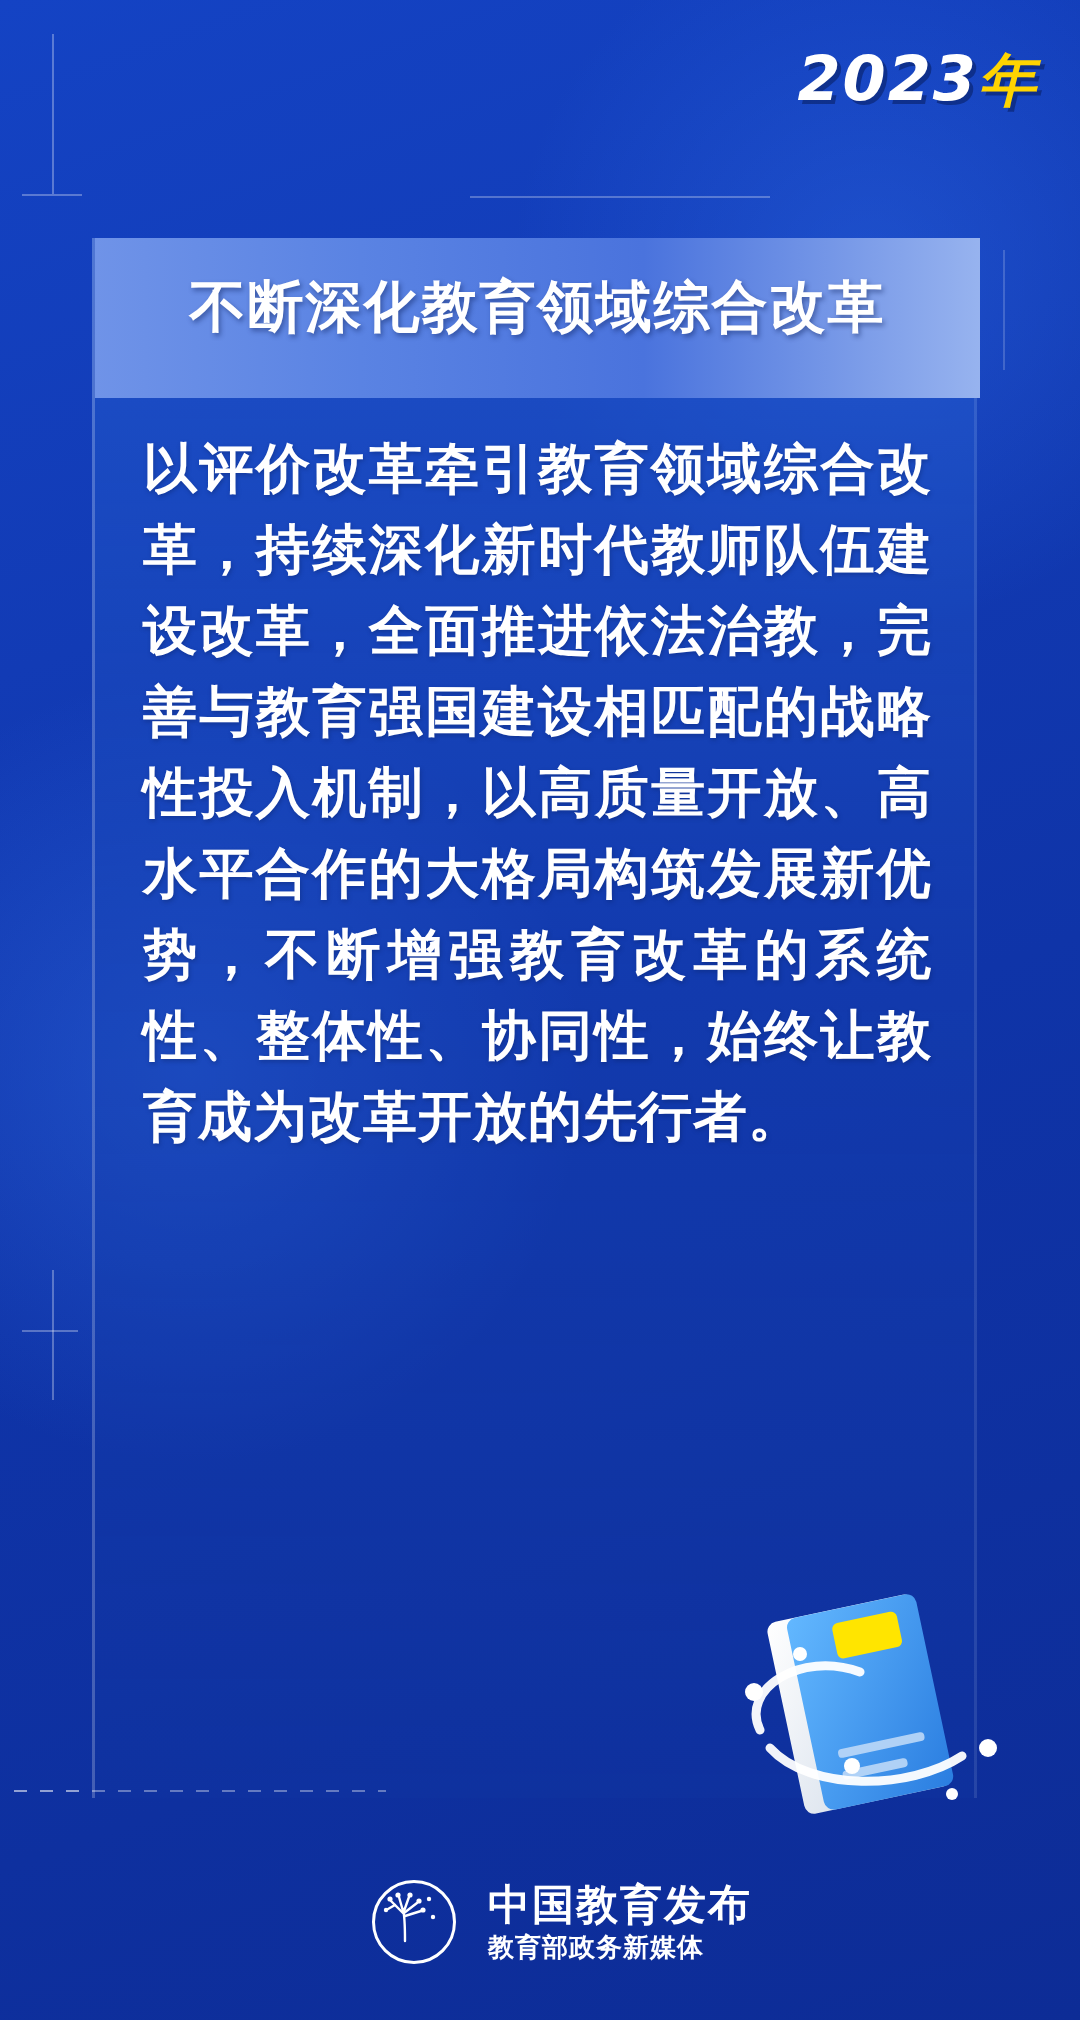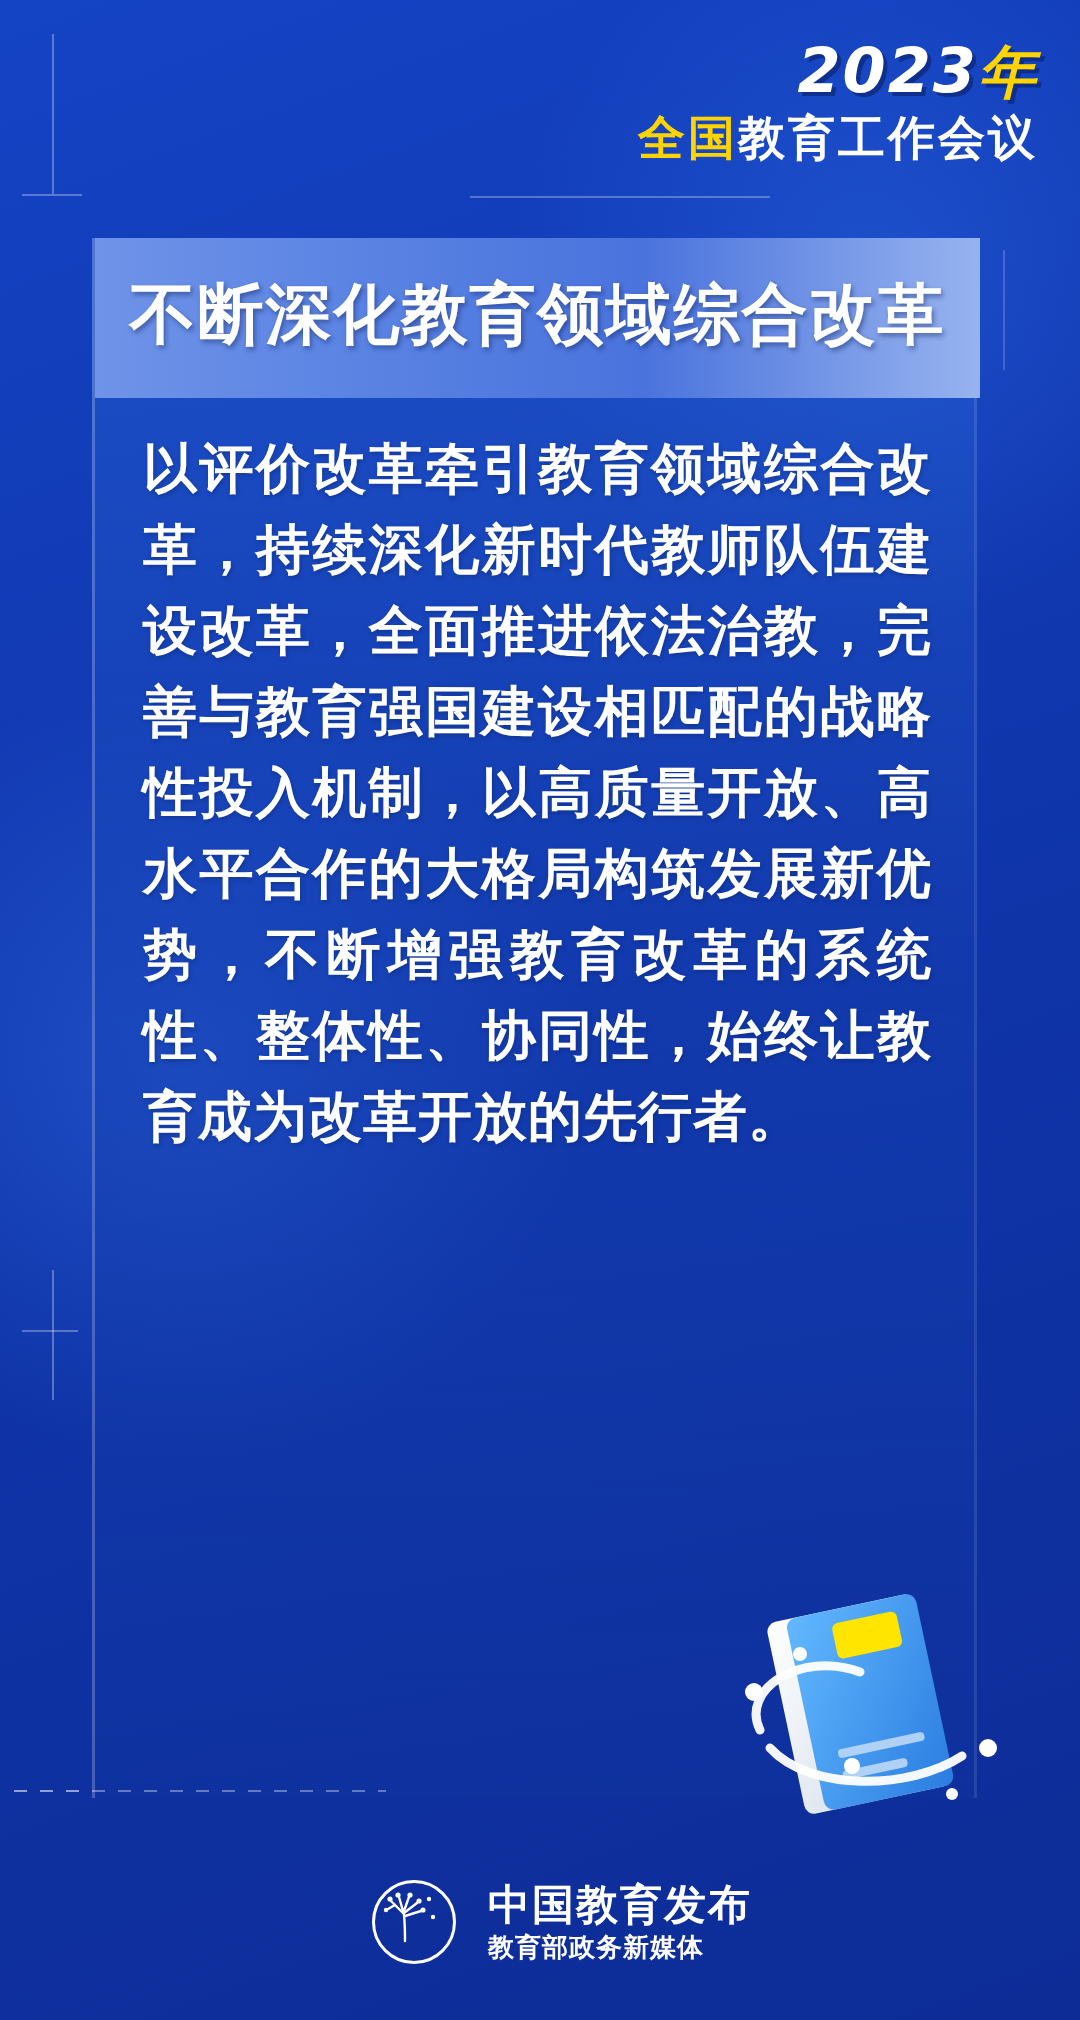--- a/index.html
+++ b/index.html
@@ -58,21 +58,21 @@
     height: 2px;
     background: repeating-linear-gradient(90deg,
       rgba(255,255,255,0.55) 0px, rgba(255,255,255,0.55) 13px,
       rgba(255,255,255,0) 13px, rgba(255,255,255,0) 26px);
   }
 
   
   .header {
     position: absolute;
     right: 42px;
-    top: 40px;
+    top: 48px;
     text-align: right;
     width: 520px;
   }
   .header-year {
     font-family: "DejaVu Sans", sans-serif;
     font-size: 62px;
     font-weight: 900;
     font-style: italic;
     letter-spacing: 2px;
     color: #ffffff;
@@ -117,21 +117,21 @@
     width: 885px;
     height: 160px;
     background: linear-gradient(90deg, #6f93e8 0%, #5a83e3 30%, #4a73dd 62%, #97b3ef 100%);
   }
   .card-band-title {
     position: absolute;
     left: 0;
     right: 0;
     top: 30px;
     text-align: center;
-    font-size: 66px;
+    font-size: 56px;
     font-weight: 800;
     color: #ffffff;
     letter-spacing: 2px;
     line-height: 1.4;
     text-shadow: 2px 3px 5px rgba(10,30,90,0.45);
   }
   .card-body {
     position: absolute;
     left: 48px;
     right: 42px;
@@ -205,23 +205,20 @@
   <div class="deco-hline" style="left:22px; top:194px; width:60px;"></div>
   <div class="deco-hline" style="left:470px; top:196px; width:300px; background:rgba(255,255,255,0.28);"></div>
   <div class="deco-vline" style="left:52px; top:1270px; height:130px;"></div>
   <div class="deco-hline" style="left:22px; top:1330px; width:56px;"></div>
   <div class="deco-dash" style="left:14px; top:1790px; width:372px;"></div>
   <div class="deco-vline" style="left:1003px; top:250px; height:120px; background:rgba(255,255,255,0.18);"></div>
 
   <div class="header">
     <div class="header-year">
       <span class="yr-num">2023</span><span class="yr-suffix">年</span>
-    </div>
-    <div class="header-title">
-      <span class="part-a">全国</span><span class="part-b">教育工作会议</span>
     </div>
   </div>
 
   <div class="card">
     <div class="card-band">
       <div class="card-band-title">不断深化教育领域综合改革</div>
     </div>
     <div class="card-body">以评价改革牵引教育领域综合改革，持续深化新时代教师队伍建设改革，全面推进依法治教，完善与教育强国建设相匹配的战略性投入机制，以高质量开放、高水平合作的大格局构筑发展新优势，不断增强教育改革的系统性、整体性、协同性，始终让教育成为改革开放的先行者。</div>
   </div>
 

